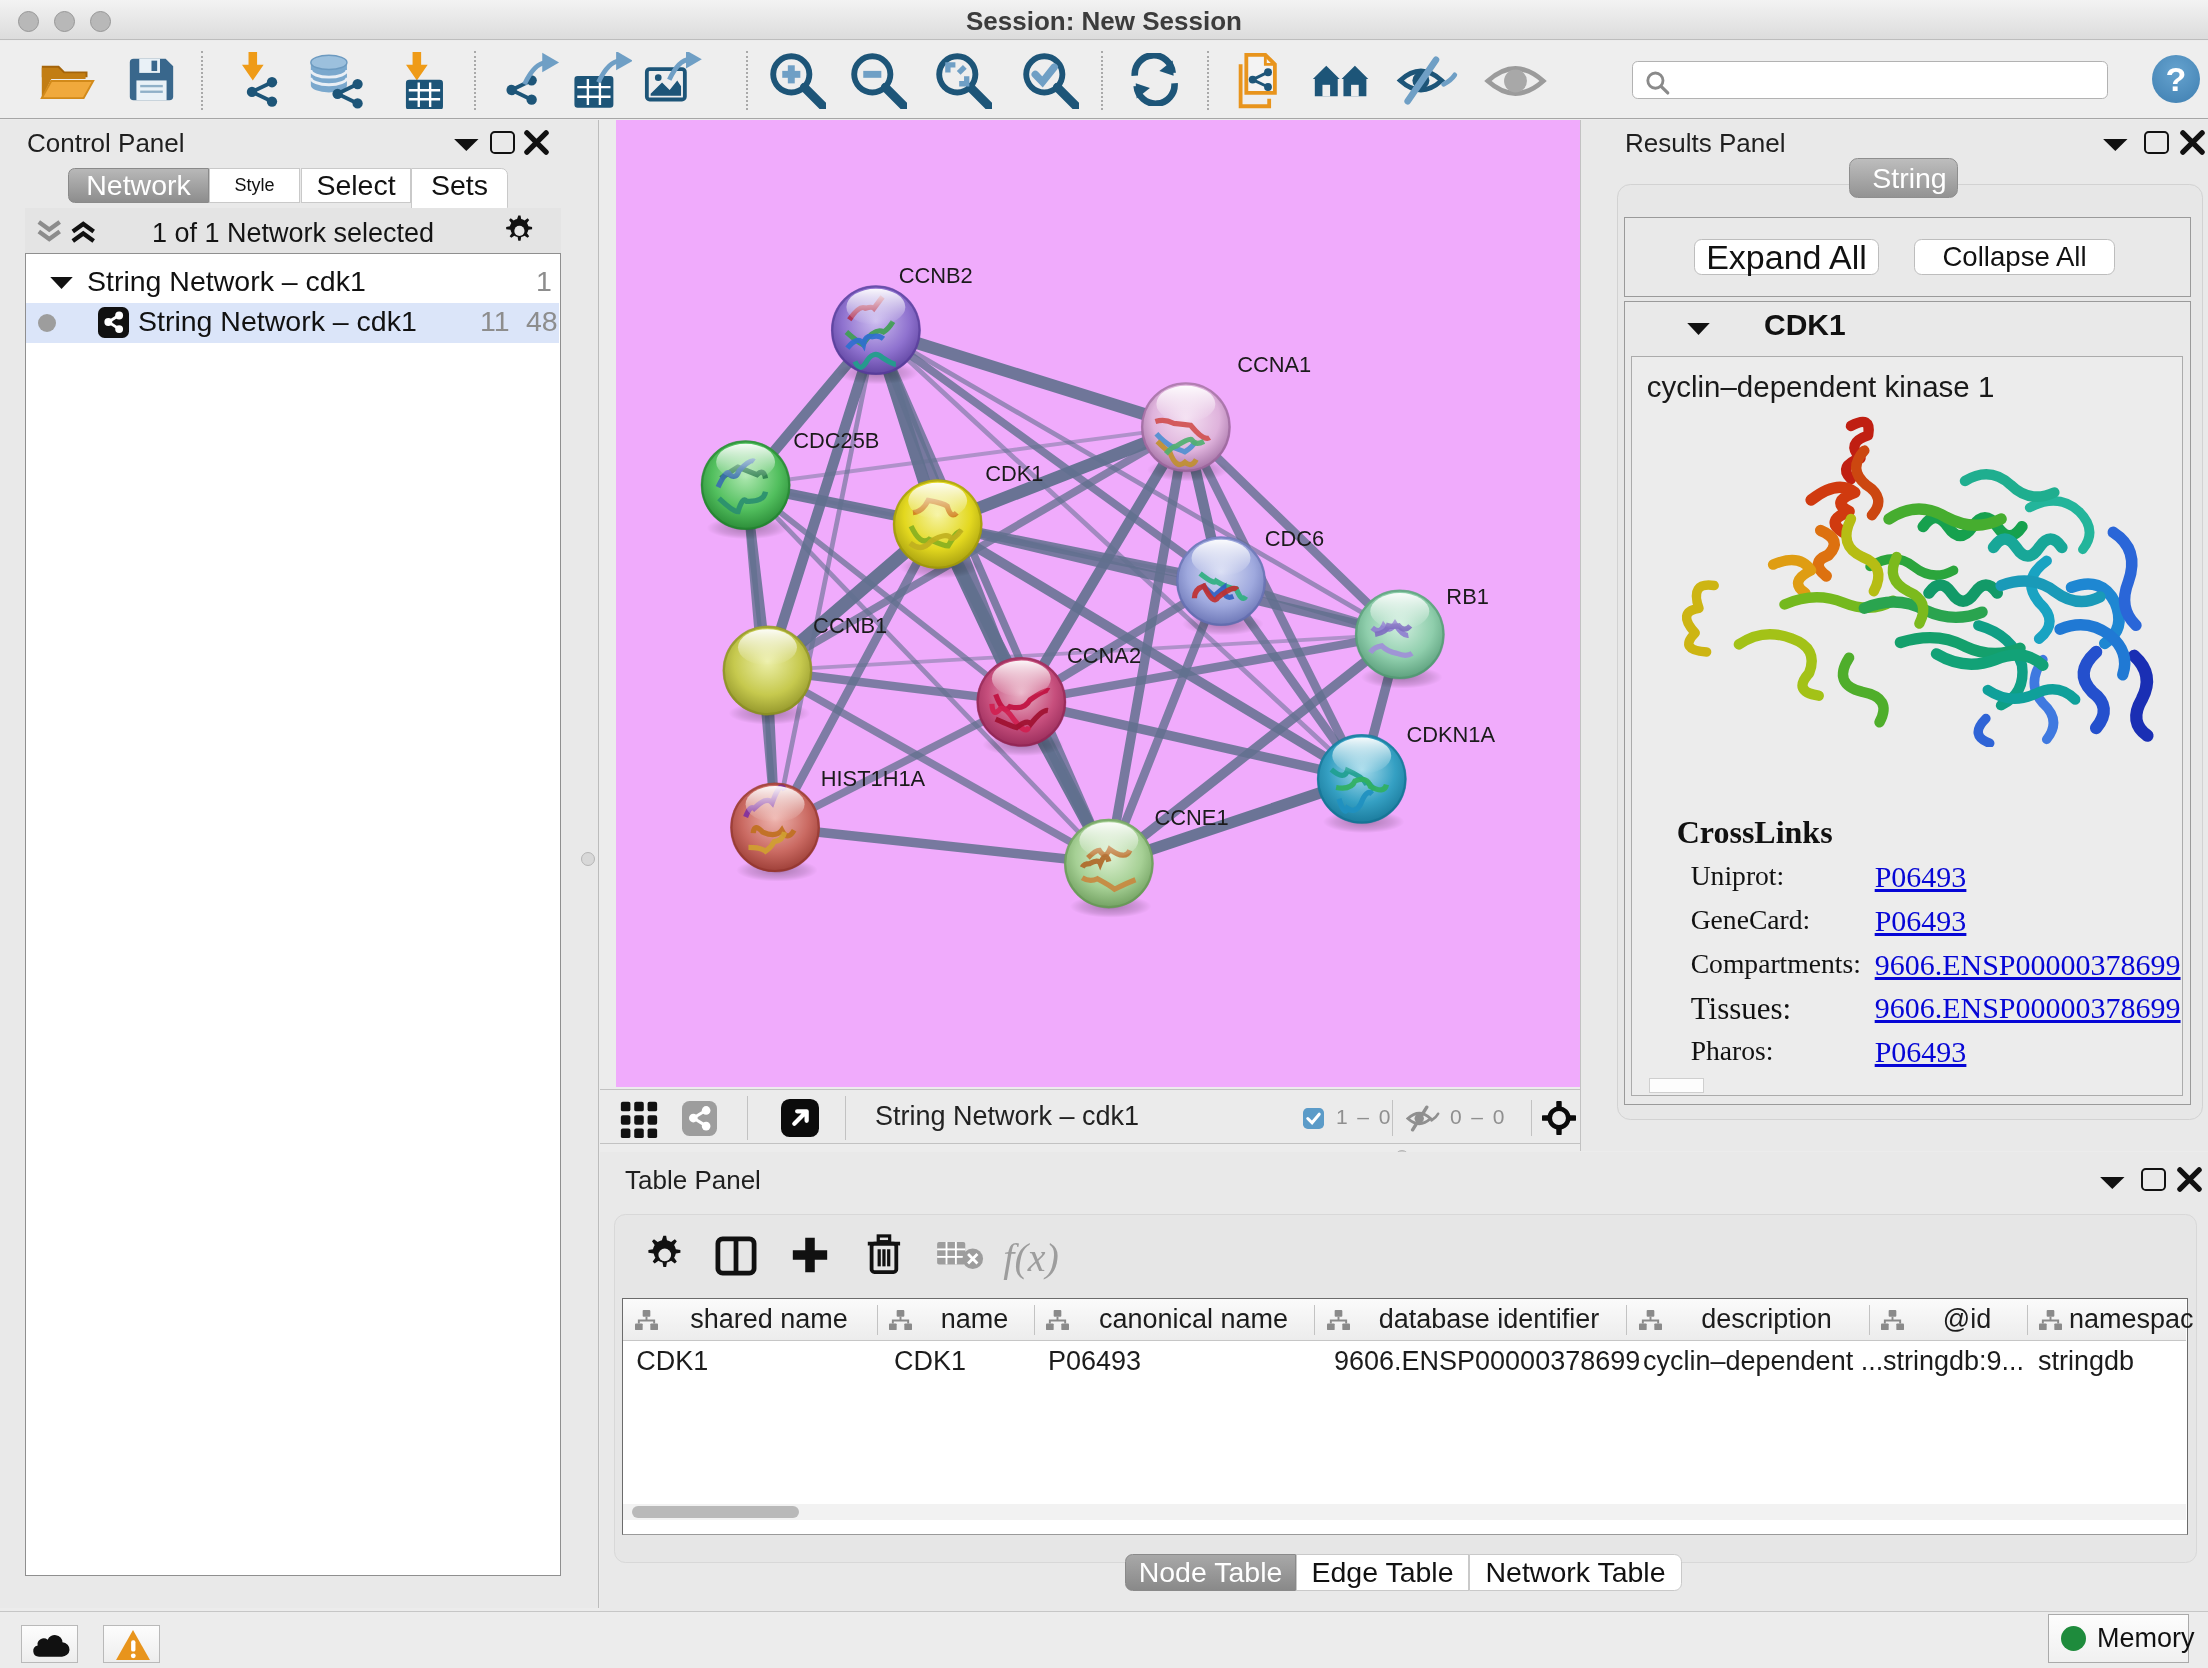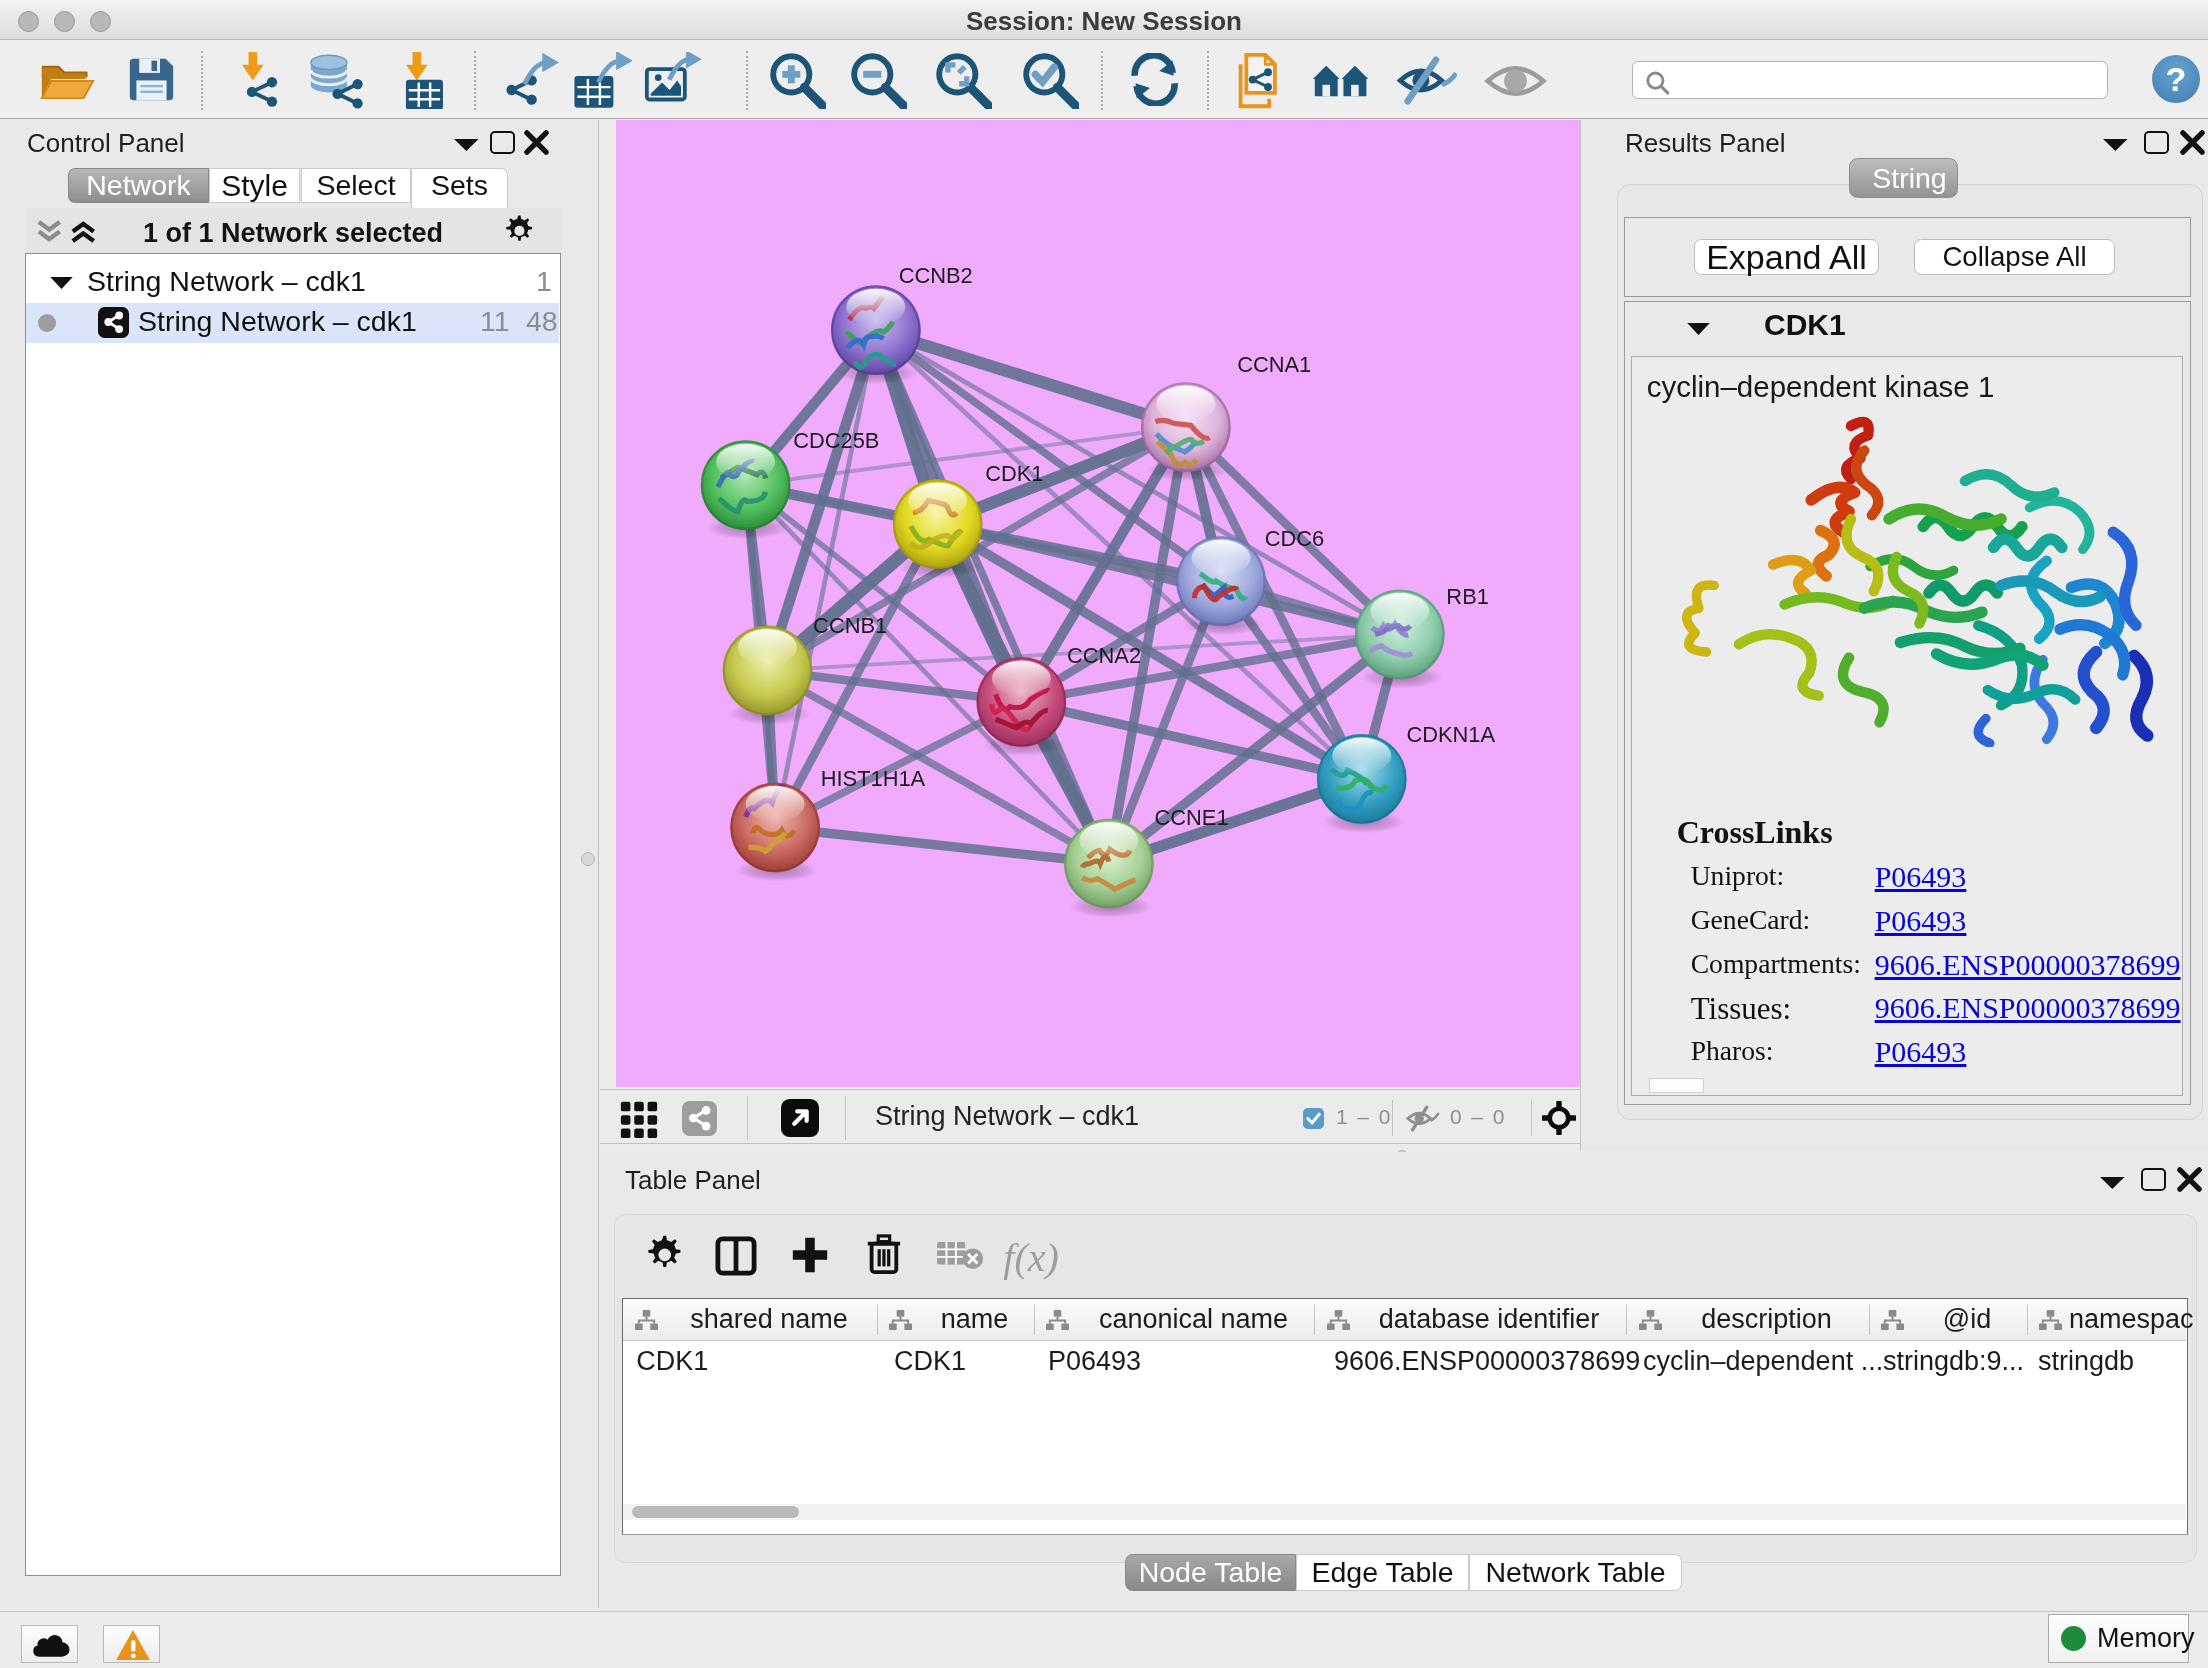--- a/index.html
+++ b/index.html
@@ -167,32 +167,32 @@
   <div class="abs" style="left:27px;top:7.6px;font-size:26px;color:#1f1f1f;">Control Panel</div>
   <svg class="abs" style="left:453px;top:17px;" width="28.5" height="15" viewBox="0 0 30 16">
       <path d="M1 2 L27 2 L14 15 Z" fill="#111"></path>
     </svg>
   <div class="abs" style="left:490px;top:10.5px;width:25px;height:23px;border:2.9px solid #111;border-radius:4.8px;"></div>
   <svg class="abs" style="left:524px;top:9.5px;" width="25" height="25" viewBox="0 0 26 26">
       <path d="M3 3 L23 23 M23 3 L3 23" stroke="#111" stroke-width="5.5" stroke-linecap="round"></path>
     </svg>
 
   <div class="abs" style="left:68px;top:48px;width:141px;height:35px;background:linear-gradient(#b8b8b8,#8d8d8d);border:1px solid #8a8a8a;border-radius:6.7px 0 0 6.7px;color:#fff;font-size:28.5px;text-align:center;line-height:33px;">Network</div>
-  <div class="abs" style="left:209px;top:48px;width:91px;height:35px;background:#fff;border:1px solid #c9c9c9;color:#111;font-size:30px;text-align:center;line-height:33px;">Style</div>
+  <div class="abs" style="left:209px;top:48px;width:91px;height:35px;background:#fff;border:1px solid #c9c9c9;color:#111;font-size:18px;text-align:center;line-height:33px;">Style</div>
   <div class="abs" style="left:301px;top:48px;width:110px;height:35px;background:#fff;border:1px solid #c9c9c9;color:#111;font-size:28.5px;text-align:center;line-height:33px;">Select</div>
   <div class="abs" style="left:411px;top:48px;width:97px;height:46px;background:#fff;border:1px solid #c9c9c9;border-radius:0 6.7px 6.7px 0;color:#111;font-size:28.5px;text-align:center;line-height:33px;">Sets</div>
 
   <div class="abs" style="left:25px;top:88px;width:536px;height:46px;background:#e4e4e4;">
     <svg class="abs" style="left:9.5px;top:11.4px;" width="28.5" height="25" viewBox="0 0 30 26">
         <path d="M4 3 L15 11 L26 3 M4 13 L15 21 L26 13" stroke="#8c8c8c" stroke-width="4.5" fill="none"></path>
       </svg>
     <svg class="abs" style="left:44px;top:11.4px;" width="28.5" height="25" viewBox="0 0 30 26">
         <path d="M4 23 L15 15 L26 23 M4 13 L15 5 L26 13" stroke="#111" stroke-width="4.5" fill="none"></path>
       </svg>
-    <div class="abs" style="left:0;top:9.5px;width:536px;text-align:center;font-size:27px;color:#141414;font-weight:bold;">1 of 1 Network selected</div>
+    <div class="abs" style="left:0;top:9.5px;width:536px;text-align:center;font-size:27px;color:#141414;">1 of 1 Network selected</div>
     <svg class="abs" style="left:476px;top:5.7px;" width="34" height="34" viewBox="0 0 24 24">
         <path fill="#111" d="M11.2 0 h1.6 l.45 2.6 a9.4 9.4 0 012.4 1l2.1-1.55 1.15 1.15L17.35 5.3a9.4 9.4 0 011 2.4l2.6.45 v1.6 l-2.6.45 a9.4 9.4 0 01-1 2.4 l1.55 2.1 -1.15 1.15 -2.1-1.55 a9.4 9.4 0 01-2.4 1 l-.45 2.6 h-1.6 l-.45-2.6 a9.4 9.4 0 01-2.4-1 l-2.1 1.55 -1.15-1.15 1.55-2.1 a9.4 9.4 0 01-1-2.4 L2.65 9.75 v-1.6 l2.6-.45 a9.4 9.4 0 011-2.4 L4.7 3.2 5.85 2.05 7.95 3.6 a9.4 9.4 0 012.4-1 Z" transform="translate(1,1)"></path>
         <circle cx="13" cy="9.95" r="3.6" fill="#e4e4e4" transform="translate(0,2)"></circle>
       </svg>
   </div>
 
   <div class="abs" style="left:25px;top:133px;width:536px;height:1323px;background:#ffffff;border:1.9px solid #8f8f8f;">
     <div class="abs" style="left:0;top:9.5px;width:533px;height:40px;">
       <svg class="abs" style="left:23px;top:11.4px;" width="25" height="15" viewBox="0 0 26 16">
           <path d="M1 2 L25 2 L13 15 Z" fill="#111"></path>

